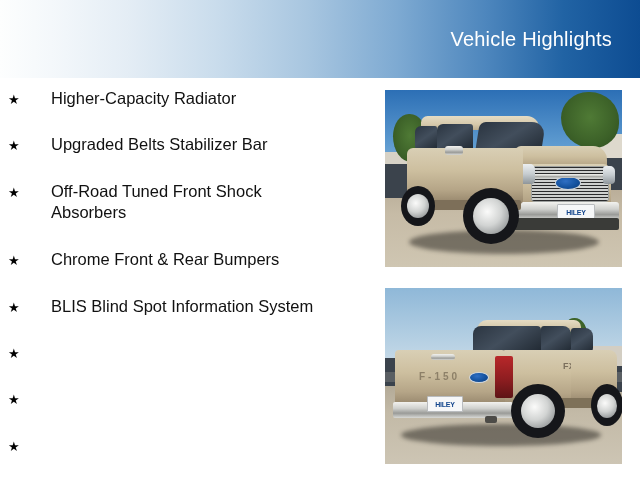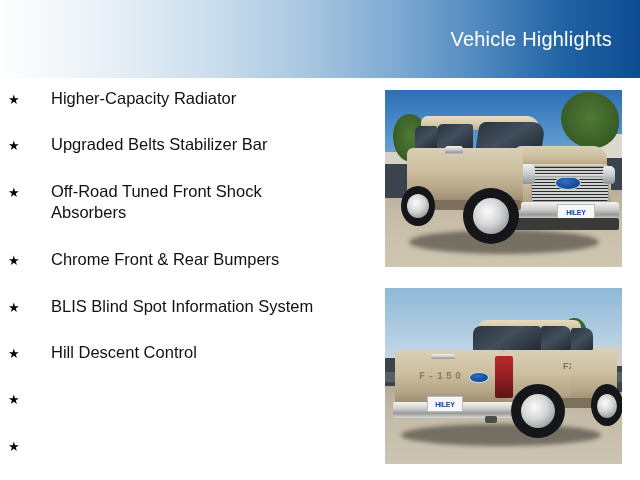--- a/index.html
+++ b/index.html
@@ -237,21 +237,20 @@
     <div class="bullet-text">Chrome Front &amp; Rear Bumpers</div>
   </div>
 
   <div class="bullet-row">
     <div class="bullet-star">★</div>
     <div class="bullet-text">BLIS Blind Spot Information System</div>
   </div>
 
   <div class="bullet-row">
     <div class="bullet-star">★</div>
-    <div class="bullet-text">Hill Descent Control</div>
   </div>
 
   <div class="bullet-row">
     <div class="bullet-star">★</div>
   </div>
 
   <div class="bullet-row">
     <div class="bullet-star">★</div>
   </div>
 
@@ -320,21 +319,21 @@
 
     <div class="body gold-light" style="left:92px; top:32px; width:104px; height:12px; border-radius:14px 10px 3px 3px;"></div>
 
     <div class="body glass" style="left:88px; top:38px; width:68px; height:30px; border-radius:8px 4px 3px 4px;"></div>
     <div class="body glass" style="left:156px; top:38px; width:30px; height:28px; border-radius:3px 8px 5px 3px;"></div>
     <div class="body glass" style="left:186px; top:40px; width:22px; height:26px; border-radius:3px 8px 6px 3px;"></div>
 
     <div class="body gold" style="left:118px; top:62px; width:96px; height:58px; border-radius:2px 6px 6px 2px;"></div>
     <div class="body gold" style="left:10px; top:62px; width:110px; height:56px; border-radius:4px 3px 3px 4px;"></div>
     <div class="chrome" style="position:absolute; left:46px; top:66px; width:24px; height:6px; border-radius:3px;"></div>
-    <div class="badge-text" style="left:34px; top:84px; font-size:10px; letter-spacing:3px; color:#8d8068;font-family:Liberation Mono, monospace;">F-150</div>
+    <div class="badge-text" style="left:34px; top:84px; font-size:10px; letter-spacing:3px; color:#8d8068;">F-150</div>
     <div class="ford-oval" style="left:84px; top:84px; width:18px; height:9px;"></div>
 
     <div class="taillight" style="left:110px; top:68px; width:18px; height:42px;"></div>
     <div class="badge-text" style="left:134px; top:74px; font-size:9px; color:#7b6f5c;margin-left:44px;">FX4</div>
 
     <div class="chrome" style="position:absolute; left:8px; top:114px; width:120px; height:16px; border-radius:2px;"></div>
     <div class="plate" style="left:42px; top:108px; width:34px; height:14px; border-radius:1px;">
       <span class="plate-text" style="font-size:7px;">HILEY</span>
     </div>
     <div class="body" style="left:100px; top:128px; width:12px; height:7px; background:#4c4b47; border-radius:2px;"></div>

